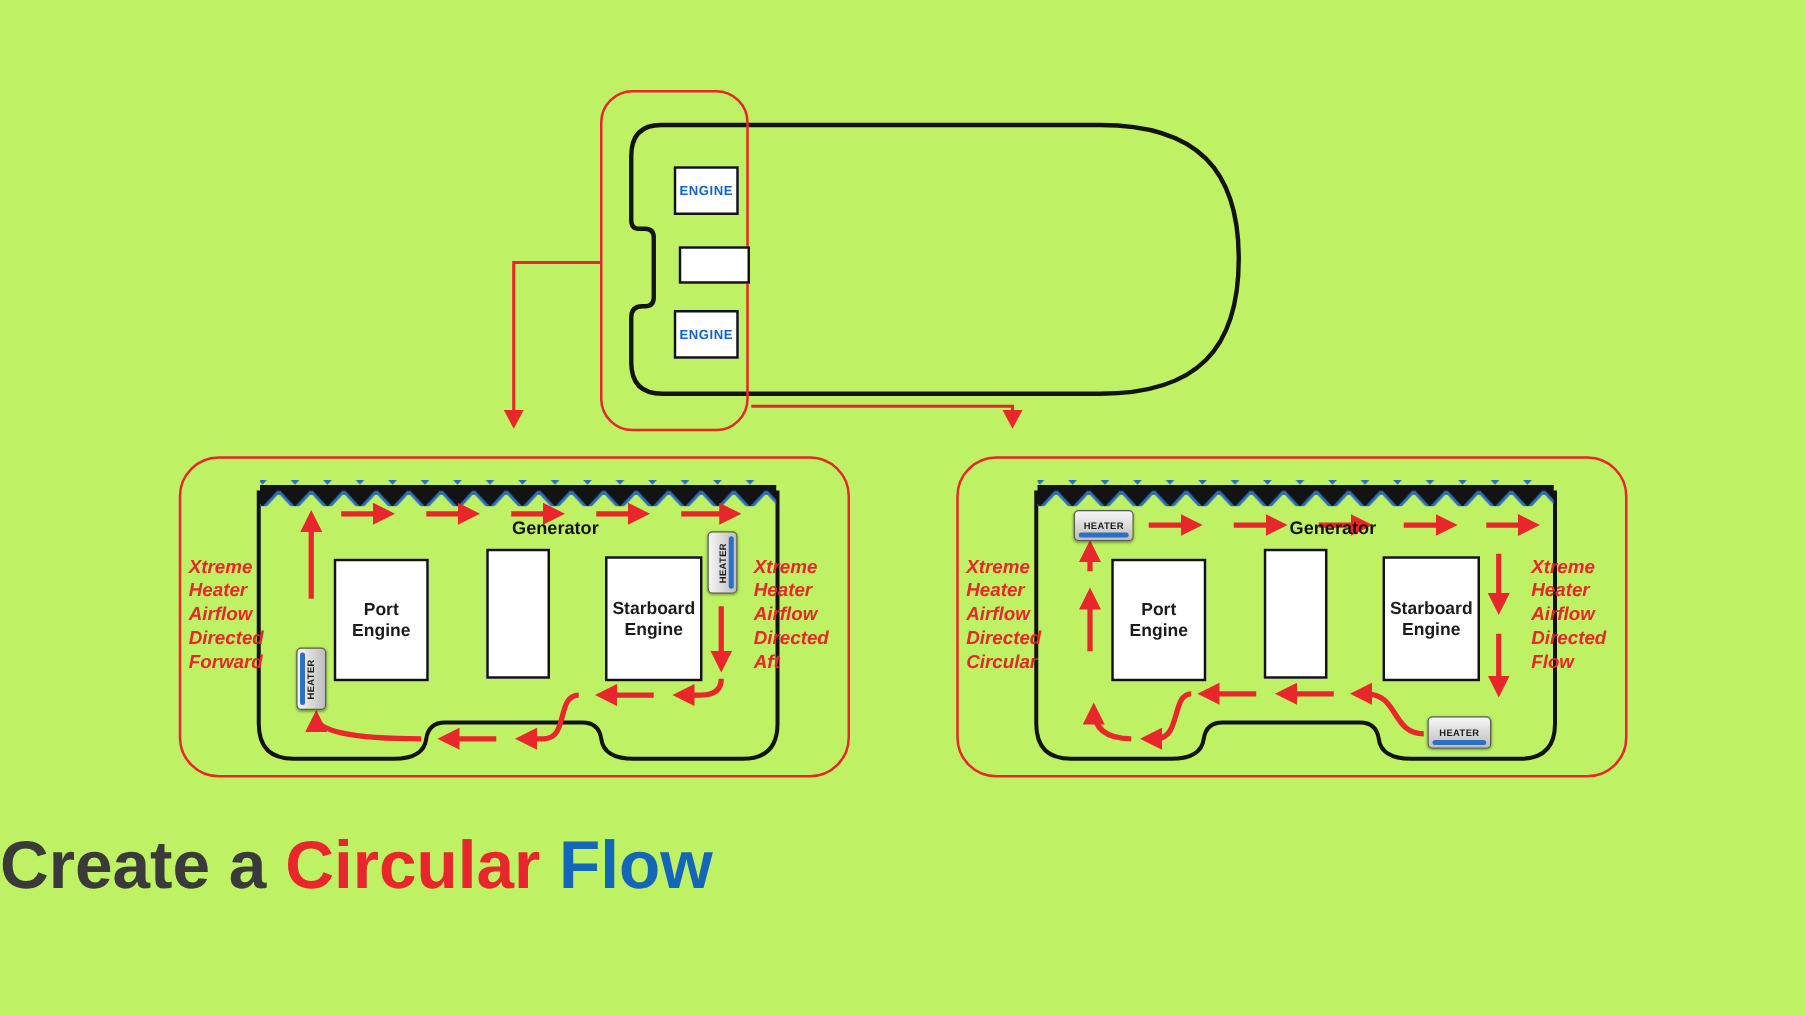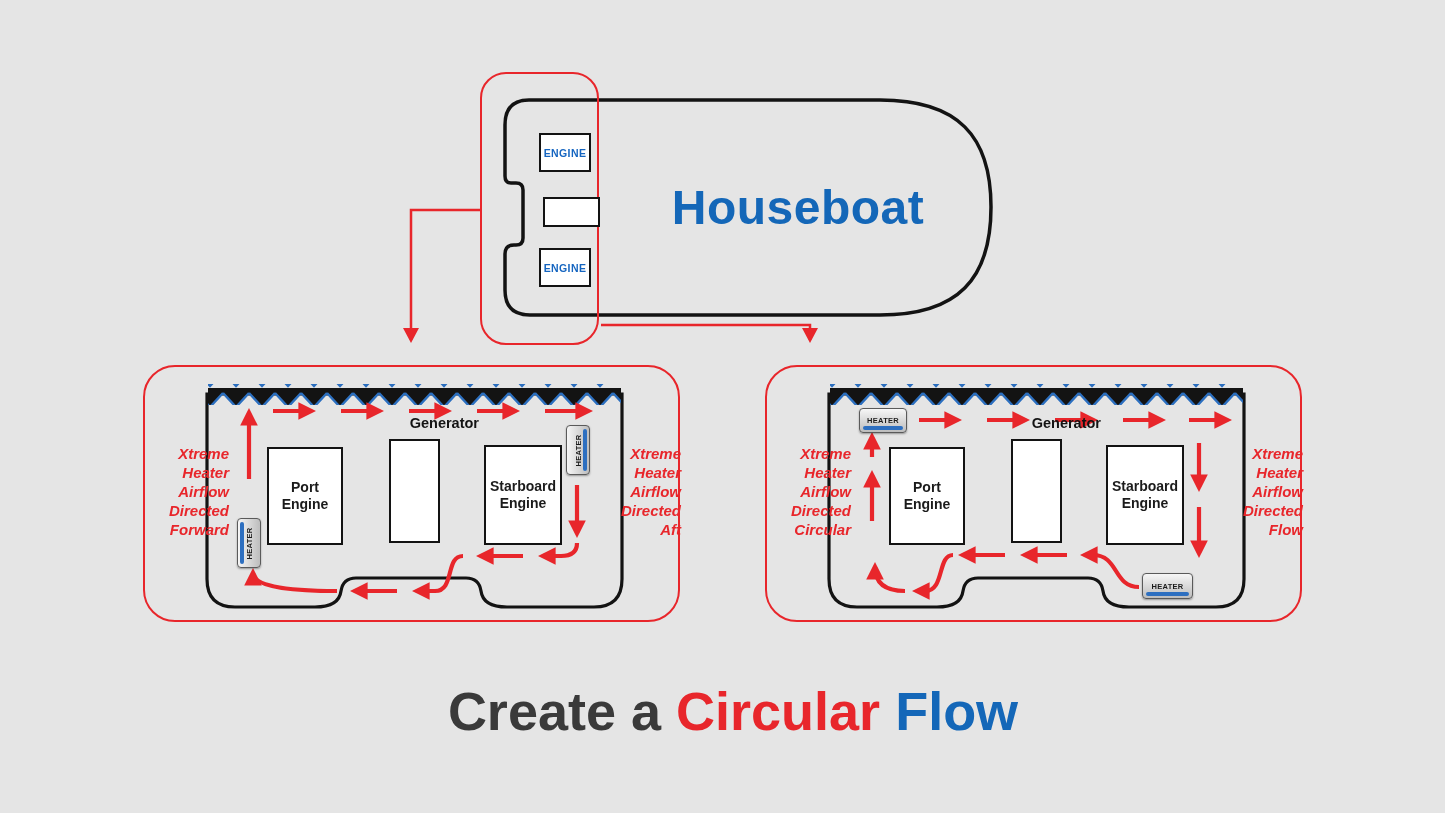--- a/index.html
+++ b/index.html
@@ -1,50 +1,50 @@
 <!DOCTYPE html>
 <html><head>
 <meta charset="utf-8">
 <style>
   * { margin:0; padding:0; box-sizing:border-box; }
   html,body { background:#ffffff; font-family:"Liberation Sans", sans-serif; }
-  .page { position:relative; width:1445px; height:813px; background:#e5e5e5; overflow:hidden; }
+  .page { position:relative; width:1445px; height:813px; background:#bef264; overflow:hidden; }
   .layer { position:absolute; left:0; top:0; }
 
   .red-frame { position:absolute; border:2px solid #e8262b; border-radius:26px; background:transparent; }
 
   .engine-box { position:absolute; border:2px solid #131313; background:#fff; display:flex; align-items:center; justify-content:center;
                 color:#1565c0; font-weight:700; font-size:10.5px; letter-spacing:.4px; }
   .houseboat-title { position:absolute; left:618px; top:180px; width:360px; text-align:center;
                      font-size:48px; font-weight:700; color:#1467b8; letter-spacing:.5px; }
 
   .panel { position:absolute; width:537px; height:257px; border:2px solid #e8262b; border-radius:32px; }
   .panel svg { position:absolute; left:0; top:0; }
 
   .eq-box { position:absolute; border:2.5px solid #131313; background:#fff; display:flex; align-items:center; justify-content:center;
             text-align:center; font-weight:600; font-size:14px; color:#1b1b1b; line-height:1.25; padding:14px; }
   .gen-label { position:absolute; text-align:right; font-size:14.5px; font-weight:600; color:#131313; }
 
-  .note { position:absolute; text-align:right; font-size:15px; font-style:italic; font-weight:600;
+  .note { position:absolute; text-align:left; font-size:15px; font-style:italic; font-weight:600;
           color:#e8262b; line-height:1.26; }
   .note .dir { font-weight:800; }
 
   .heater { position:absolute; border:1px solid #5a5a5a; border-radius:4px; box-shadow:0 1px 2px rgba(0,0,0,.35);
             display:flex; align-items:center; justify-content:center; overflow:hidden; }
   .heater.h { background:linear-gradient(180deg,#f6f6f6,#bdbdbd); }
   .heater.v { background:linear-gradient(90deg,#f6f6f6,#bdbdbd); }
   .heater .hl { font-size:7.5px; font-weight:700; color:#1b1b1b; letter-spacing:.3px; white-space:nowrap; }
   .heater.v .hl { transform:rotate(-90deg); }
   .heater .stripe { position:absolute; background:#2d6fc0; border-radius:2px; }
   .heater.v .stripe { width:4px; top:3px; bottom:3px; }
   .heater.v.stripe-left .stripe { left:2px; }
   .heater.v.stripe-right .stripe { right:2px; }
   .heater.h .stripe { height:4px; left:3px; right:3px; bottom:2px; }
 
-  .caption { position:absolute; left:0; right:0; top:680px; text-align:center; font-size:54px; font-weight:700; color:#3a3a3a;margin-left:21px; }
+  .caption { position:absolute; left:0; right:0; top:661px; font-size:54px; font-weight:700; color:#3a3a3a; }
   .caption .r { color:#e8262b; }
   .caption .b { color:#1467b8; }
 </style>
 </head>
 <body>
 
 <div class="page">
 
   <svg class="layer" width="1445" height="813" viewBox="0 0 1445 813">
     <defs>
@@ -60,21 +60,20 @@
   <div class="red-frame" style="left:480px; top:72px; width:119px; height:273px;"></div>
 
   <div class="engine-box" style="left:539px; top:133px; width:52px; height:39px;">
     <span>ENGINE</span>
   </div>
   <div class="engine-box" style="left:543px; top:197px; width:57px; height:30px;"></div>
   <div class="engine-box" style="left:539px; top:248px; width:52px; height:39px;">
     <span>ENGINE</span>
   </div>
 
-  <div class="houseboat-title">Houseboat</div>
 
   <div class="panel" style="left:143px; top:365px;">
     <svg width="537" height="257" viewBox="0 0 537 257">
       <defs>
         <pattern id="zzA" width="26" height="21" patternUnits="userSpaceOnUse">
           <rect width="26" height="6" fill="#131313"></rect>
           <path d="M0,4 L13,19 L26,4 Z" fill="#131313"></path>
           <path d="M0,5 L13,19 L26,5" fill="none" stroke="#2b6fc0" stroke-width="2.4"></path>
         </pattern>
         <marker id="ahA" markerWidth="4.2" markerHeight="4.2" refX="3" refY="2.1" orient="auto">

